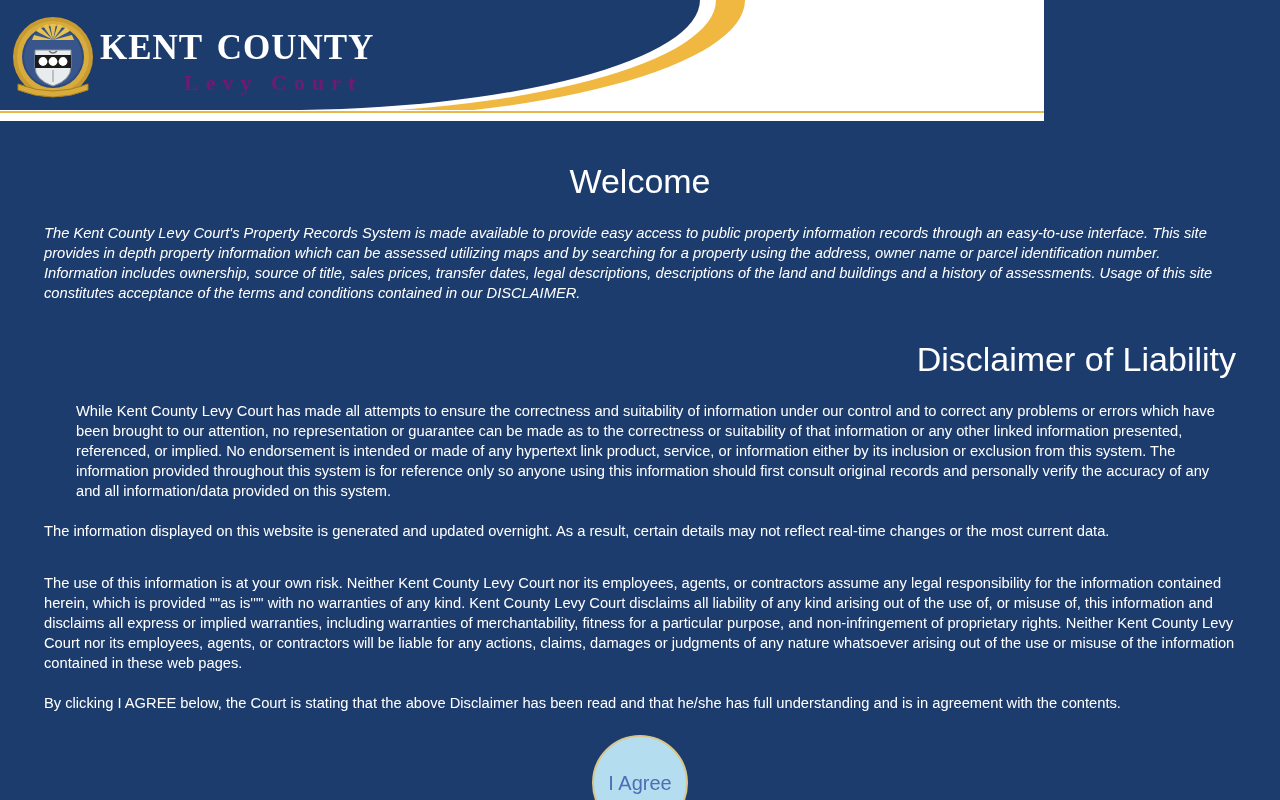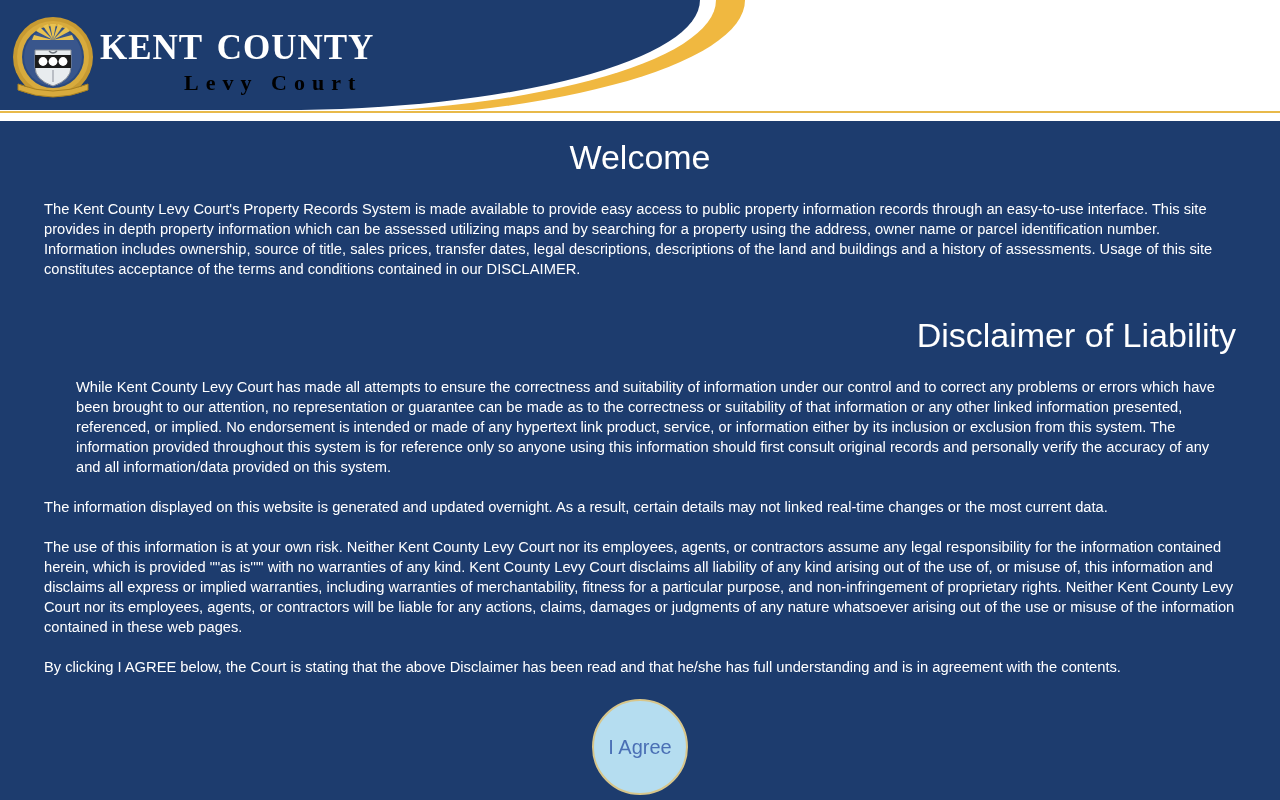--- a/index.html
+++ b/index.html
@@ -10,21 +10,21 @@
     width: 1280px;
     height: 800px;
     overflow: hidden;
     background: #1d3c6e;
     font-family: "Liberation Sans", sans-serif;
   }
 
   
   .site-header {
     position: relative;
-    width: 1280px;
+    width: 1044px;
     height: 121px;
     background: #ffffff;
     overflow: hidden;
   }
   
   .header-band {
     position: absolute;
     left: 0; top: 0;
     width: 700px;
     height: 110px;
@@ -96,21 +96,21 @@
     color: #ffffff;
     letter-spacing: 1px;
     font-variant: small-caps;
     text-transform: lowercase;
   }
   .wordmark-sub {
     font-family: "Liberation Serif", serif;
     font-weight: bold;
     font-size: 22px;
     line-height: 26px;
-    color: #000000;
+    color: #701a75;
     letter-spacing: 7px;
     text-align: center;
     padding-left: 72px;
     margin-top: 2px;
   }
 
   
   .page-body {
     position: relative;
     width: 1280px;
@@ -122,34 +122,34 @@
   }
   h1.section-title {
     color: #ffffff;
     font-weight: normal;
     font-size: 34px;
     line-height: 40px;
     text-align: center;
     margin: 0;
     padding: 0;
   }
-  #welcome-title { padding-top: 16px; padding-bottom: 0; }
+  #welcome-title { padding-top: 40px; padding-bottom: 0; }
   #disclaimer-title { padding-top: 36px; padding-bottom: 0; text-align: right; }
 
   p.body-text {
     color: #ffffff;
     font-size: 14.7px;
     line-height: 20px;
     margin: 0 0 10px 0;
     text-align: left;
   }
-  #welcome-para { margin-top: 22px; margin-bottom: 0; }
+  #welcome-para { margin-top: 22px; margin-bottom: 0; font-style: italic; }
   #disclaimer-p1 { margin-top: 22px; margin-left: 32px; }
   #disclaimer-p2 { margin-top: 20px; }
-  #disclaimer-p3 { margin-top: 20px; }
+  #disclaimer-p3 { margin-top: 32px; }
   #disclaimer-p4 { margin-top: 20px; }
 
   
   .agree-wrap {
     width: 100%;
     display: flex;
     justify-content: center;
     margin-top: 22px;
   }
   .agree-button {
@@ -219,21 +219,21 @@
   <div class="content">
 
     <h1 class="section-title" id="welcome-title">Welcome</h1>
 
     <p class="body-text" id="welcome-para">The Kent County Levy Court's Property Records System is made available to provide easy access to public property information records through an easy-to-use interface. This site provides in depth property information which can be assessed utilizing maps and by searching for a property using the address, owner name or parcel identification number. Information includes ownership, source of title, sales prices, transfer dates, legal descriptions, descriptions of the land and buildings and a history of assessments. Usage of this site constitutes acceptance of the terms and conditions contained in our DISCLAIMER.</p>
 
     <h1 class="section-title" id="disclaimer-title">Disclaimer of Liability</h1>
 
     <p class="body-text" id="disclaimer-p1">While Kent County Levy Court has made all attempts to ensure the correctness and suitability of information under our control and to correct any problems or errors which have been brought to our attention, no representation or guarantee can be made as to the correctness or suitability of that information or any other linked information presented, referenced, or implied. No endorsement is intended or made of any hypertext link product, service, or information either by its inclusion or exclusion from this system. The information provided throughout this system is for reference only so anyone using this information should first consult original records and personally verify the accuracy of any and all information/data provided on this system.</p>
 
-    <p class="body-text" id="disclaimer-p2">The information displayed on this website is generated and updated overnight. As a result, certain details may not linked real-time changes or the most current data.</p>
+    <p class="body-text" id="disclaimer-p2">The information displayed on this website is generated and updated overnight. As a result, certain details may not reflect real-time changes or the most current data.</p>
 
     <p class="body-text" id="disclaimer-p3">The use of this information is at your own risk. Neither Kent County Levy Court nor its employees, agents, or contractors assume any legal responsibility for the information contained herein, which is provided ""as is'"" with no warranties of any kind. Kent County Levy Court disclaims all liability of any kind arising out of the use of, or misuse of, this information and disclaims all express or implied warranties, including warranties of merchantability, fitness for a particular purpose, and non-infringement of proprietary rights. Neither Kent County Levy Court nor its employees, agents, or contractors will be liable for any actions, claims, damages or judgments of any nature whatsoever arising out of the use or misuse of the information contained in these web pages.</p>
 
     <p class="body-text" id="disclaimer-p4">By clicking I AGREE below, the Court is stating that the above Disclaimer has been read and that he/she has full understanding and is in agreement with the contents.</p>
 
     <div class="agree-wrap">
       <button class="agree-button" type="button">I Agree</button>
     </div>
 
   </div>

